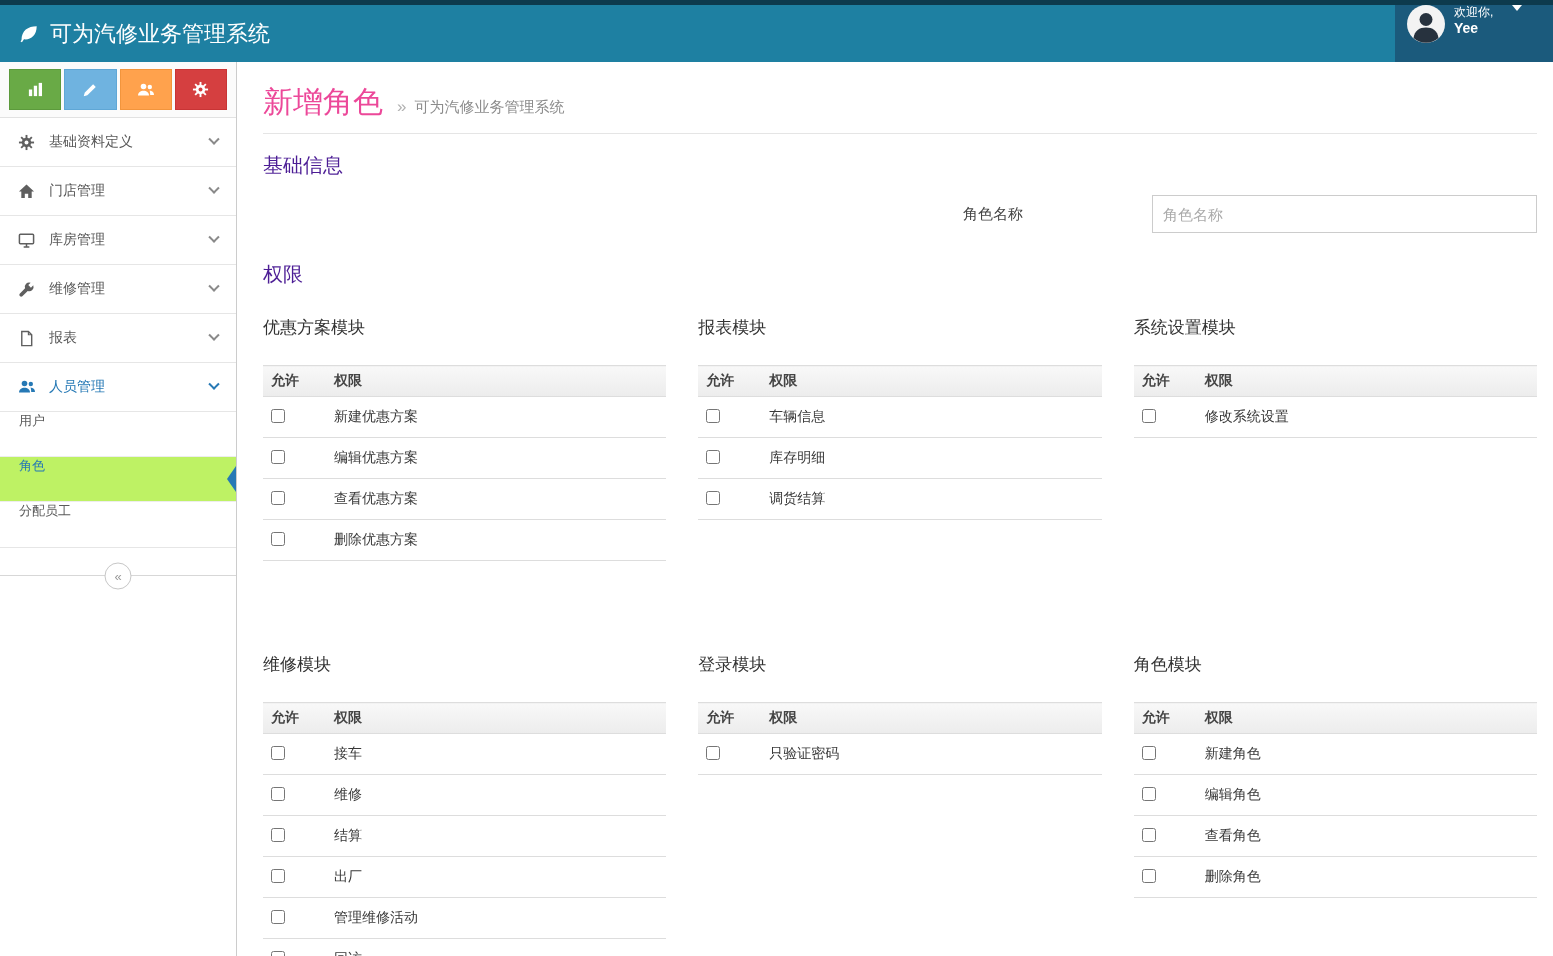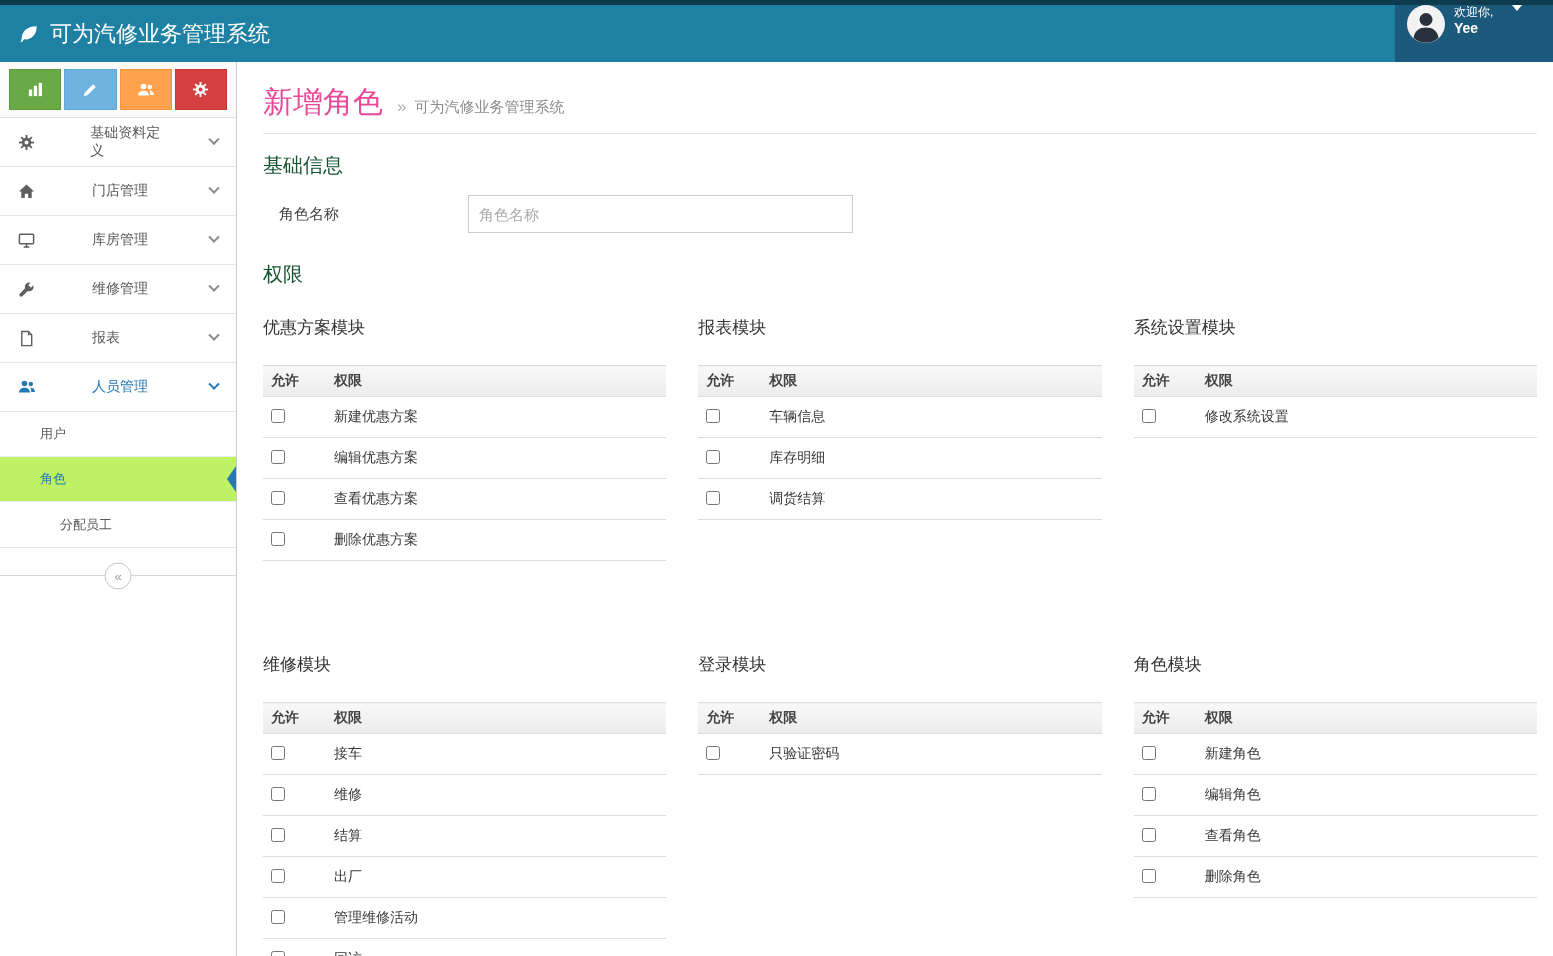--- a/index.html
+++ b/index.html
@@ -27,57 +27,57 @@
     background: #fbfbfb; }
   .sc-btn { flex: 1; height: 41px; border: none; display: flex; align-items: center;
     justify-content: center; cursor: pointer; }
   .sc-green  { background: #69aa46; border: 1px solid #5c9a3c; }
   .sc-blue   { background: #6fb3e0; border: 1px solid #5fa7d6; }
   .sc-orange { background: #ffa24d; border: 1px solid #f2953d; }
   .sc-red    { background: #d53f40; border: 1px solid #c83435; }
 
   ul.nav { list-style: none; }
   .nav-item { height: 49px; display: flex; align-items: center; padding: 0 18px;
-    border-bottom: 1px solid #e6e6e6; color: #585858; font-size: 14px; cursor: pointer; gap: 43px; }
+    border-bottom: 1px solid #e6e6e6; color: #585858; font-size: 14px; cursor: pointer; }
   .nav-item .mi { width: 22px; margin-right: 9px; display: flex; align-items: center; }
   .chev { width: 8px; height: 8px; border-right: 2px solid #8a8a8a;
     border-bottom: 2px solid #8a8a8a; transform: rotate(45deg) translate(-2px,-2px);
     margin-left: auto; }
   .nav-item.active { color: #2679b5; }
   .nav-item.active .chev { border-color: #2679b5; }
 
   .submenu { list-style: none; position: relative; border-bottom: 1px solid #e6e6e6; }
   .submenu::before { content: ""; position: absolute; left: 27px; top: 0; bottom: 0;
     border-left: 1px dotted #9dbdd6; }
-  .submenu-item { height: 45px; display: flex; align-items: center; padding-left: 40px;
+  .submenu-item { height: 45px; display: flex; align-items: flex-start; padding-left: 19px;
     border-bottom: 1px solid #ededed; font-size: 13px; color: #5a5a5a; cursor: pointer;
     position: relative; background: #fff; }
-  .submenu-item:last-child { border-bottom: none; margin-left: 20px; }
+  .submenu-item:last-child { border-bottom: none; }
   .submenu-item.active { color: #2679b5; background: #bef264; }
   .submenu-item.active::after { content: ""; position: absolute; right: 0; top: 50%;
     transform: translateY(-50%); border-top: 13px solid transparent;
     border-bottom: 13px solid transparent; border-right: 9px solid #2679b5; }
 
   .collapse-row { position: relative; margin: 27px 0 0; border-top: 1px solid #d7d7d7; }
   .collapse-btn { position: absolute; left: 50%; top: 0; transform: translate(-50%,-50%);
     width: 27px; height: 27px; border-radius: 50%; background: #fff;
     border: 1px solid #c7c7c7; color: #9a9a9a; font-size: 13px; cursor: pointer;
     display: flex; align-items: center; justify-content: center; }
 
   
   .main { position: absolute; left: 238px; top: 62px; right: 0; bottom: 0;
     background: #fff; padding: 12px 16px 0 25px; overflow: hidden; }
   .page-header { margin: 8px 0 10px; display: flex; align-items: baseline; }
   .page-title { font-size: 30px; font-weight: 400; color: #ec4899; }
   .crumb-sep { color: #b0b0b0; font-size: 17px; margin: 0 8px 0 14px; }
   .crumb { color: #8c8c8c; font-size: 15px; }
   .divider { border: none; border-top: 1px solid #e5e5e5; margin: 8px 0 16px; }
 
-  .section-title { font-size: 20px; font-weight: 500; color: #14532d; margin: 18px 0 16px; }
-  .form-row { display: flex; align-items: center; margin: 16px 0 28px; }
+  .section-title { font-size: 20px; font-weight: 500; color: #4c1d95; margin: 18px 0 16px; }
+  .form-row { display: flex; align-items: center; margin: 16px 0 28px; justify-content: flex-end; }
   .form-row label { width: 205px; padding-left: 16px; font-size: 15px; color: #444; }
   .text-input { width: 385px; height: 38px; border: 1px solid #ccc; padding: 0 10px;
     font-size: 15px; color: #555; outline: none; }
   .text-input::placeholder { color: #aaa; }
 
   .modules-grid { display: grid; grid-template-columns: repeat(3, 1fr);
     column-gap: 32px; row-gap: 92px; margin-top: 28px; }
   .module-title { font-size: 17px; color: #333; margin-bottom: 26px; }
   table.perm { width: 100%; border-collapse: collapse; font-size: 14px; }
   table.perm th { text-align: left; background: linear-gradient(#f8f8f8, #ececec);

